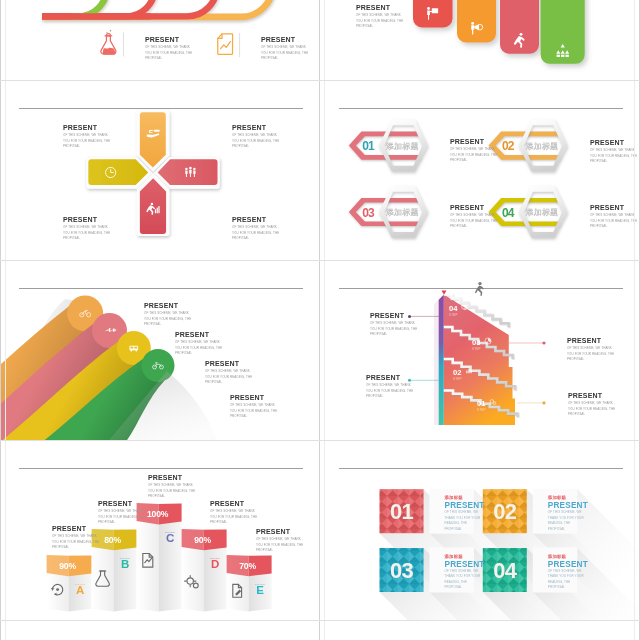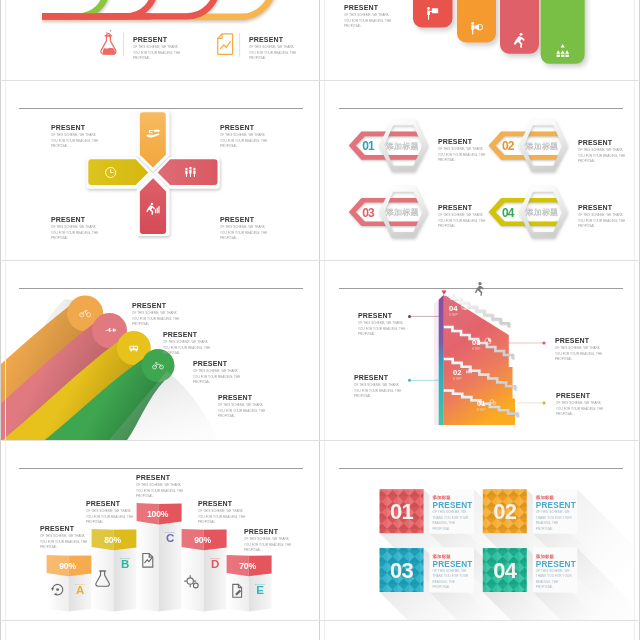--- a/index.html
+++ b/index.html
@@ -4,21 +4,21 @@
 <style>
 html,body{margin:0;padding:0;}
 body{width:640px;height:640px;background:#fff;font-family:"Liberation Sans",sans-serif;overflow:hidden;position:relative;}
 .page{position:absolute;left:0;top:0;width:640px;height:640px;background:#fff;}
 .cell{position:absolute;width:319px;height:180px;overflow:hidden;background:#fff;}
 .vline{position:absolute;top:0;width:1px;height:640px;background:#e6e6e6;}
 .hline{position:absolute;left:0;width:640px;height:1px;background:#e0e0e0;}
 .topline{position:absolute;height:1px;background:#9e9e9e;}
 .ttl{font-weight:bold;color:#353535;font-size:7.0px;letter-spacing:0.15px;white-space:nowrap;line-height:1.45;}
 .sub{color:#9a9a9a;font-size:3.0px;line-height:1.85;letter-spacing:0.08px;}
-.tblk{position:absolute;}
+.tblk{position:absolute;margin-left:12px;}
 .cn{color:#e4595e;font-size:4.4px;font-weight:bold;letter-spacing:0.2px;}
 .sub2{color:#9fb6c4;font-size:3.0px;line-height:1.85;letter-spacing:0.1px;}
 .t2{color:#4aa8cc;font-size:8.2px;font-weight:bold;letter-spacing:0.2px;margin-top:1px;}
 </style>
 </head>
 <body>
 
 <div class="page">
   <div class="cell" id="c1" style="left:1px;top:-99px">
     <svg viewBox="0 0 319 180" width="319" height="180" style="position:absolute;left:0;top:0;font-family:Liberation Sans,sans-serif">

